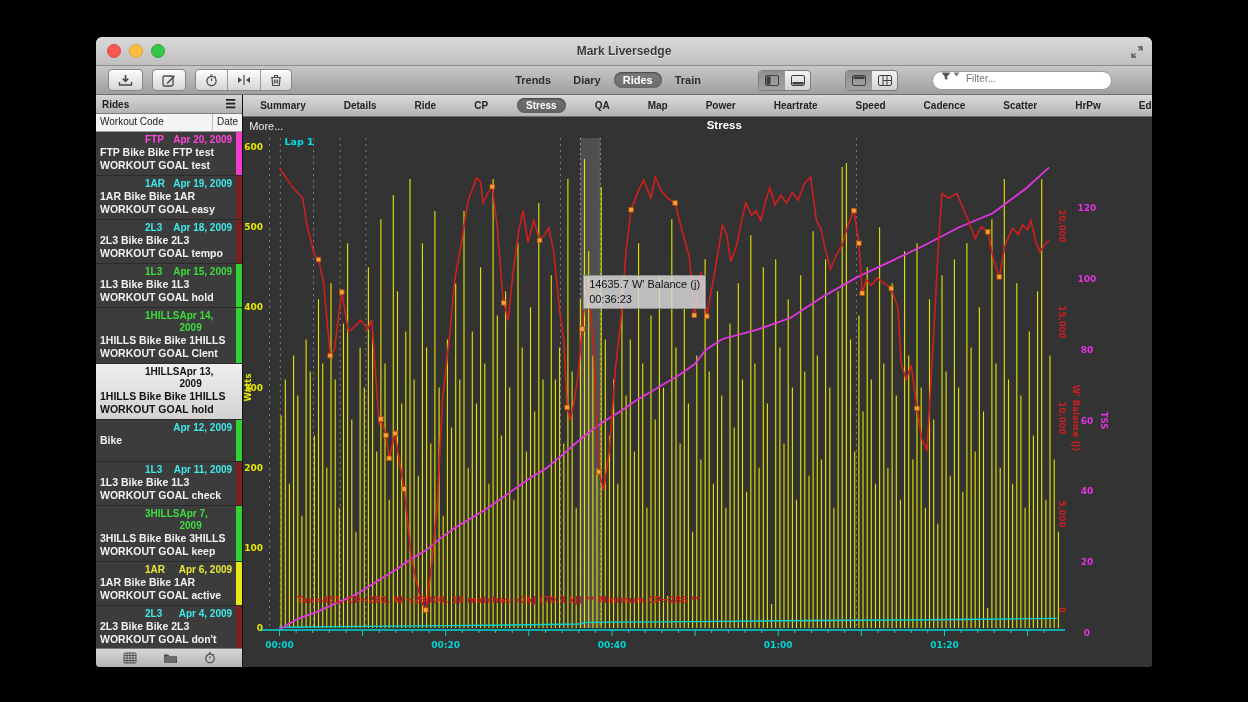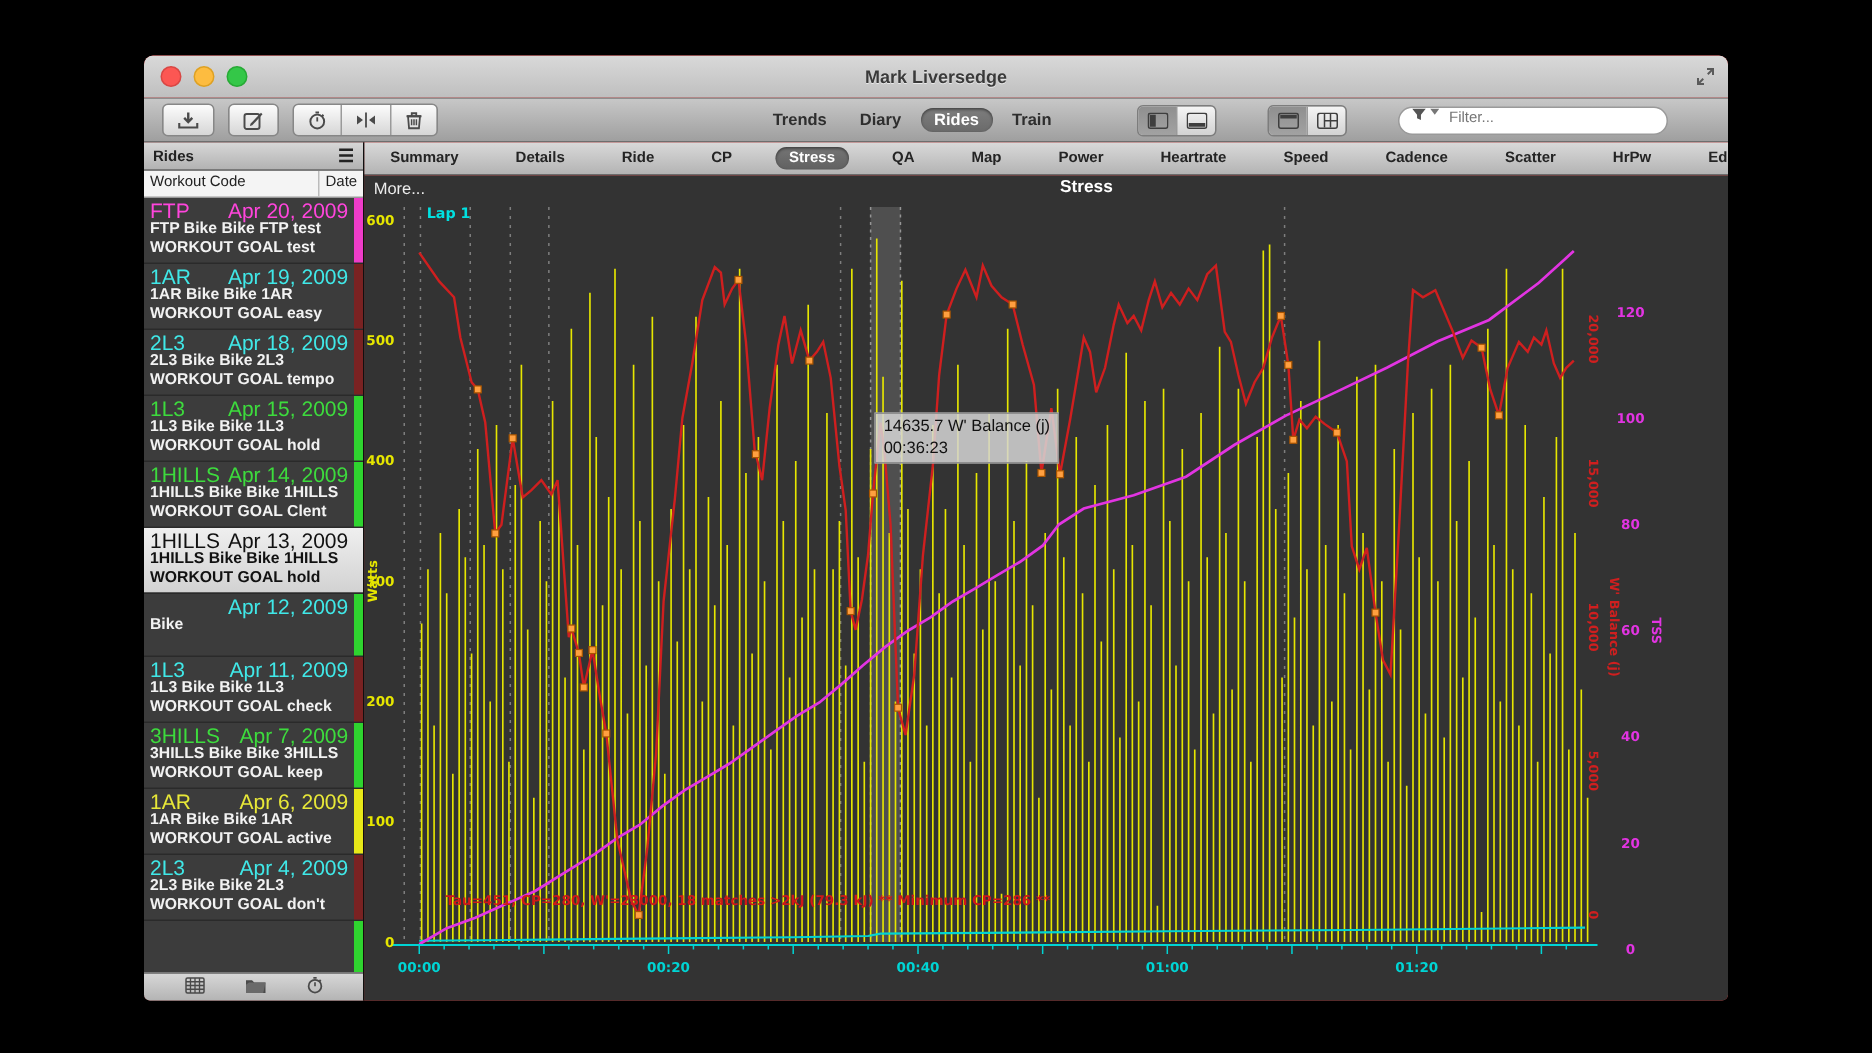--- a/index.html
+++ b/index.html
@@ -41,21 +41,21 @@
   
   .content{display:flex;height:574px;}
   .sidebar{width:190px;background:#3c3c3c;border-right:1px solid #101010;display:flex;flex-direction:column;}
   .sb-header{height:18px;background:linear-gradient(#d7d7d7,#b2b2b2);border-bottom:1px solid #7d7d7d;
     display:flex;align-items:center;justify-content:space-between;padding:0 6px;font-size:10px;font-weight:bold;color:#222;}
   .sb-cols{height:17px;background:#f4f4f4;border-bottom:1px solid #999;display:flex;font-size:10px;color:#222;}
   .sb-cols>div{padding:2px 4px;}
   .sb-col-code{width:108px;border-right:1px solid #bbb;}
   .sb-list{flex:1;overflow:hidden;position:relative;}
   .ride-row{position:relative;border-bottom:1px solid #2a2a2a;padding:2px 10px 3px 4px;min-height:36px;cursor:default;}
-  .ride-row .rr-top{display:flex;justify-content:space-between;font-size:14px;font-weight:normal;line-height:12px;}
+  .ride-row .rr-top{display:flex;justify-content:space-between;font-size:10px;font-weight:bold;line-height:12px;margin-left:45px;}
   .ride-row .rr-desc{font-size:10.5px;color:#f2f2f2;line-height:12.5px;max-height:26px;overflow:hidden;font-weight:bold;}
   .ride-row .rr-strip{position:absolute;right:0;top:0;bottom:0;width:6px;}
   .ride-row.selected{background:linear-gradient(#efefef,#d2d2d2);}
   .ride-row.selected .rr-desc{color:#111;}
   .sb-footer{height:20px;background:linear-gradient(#d7d7d7,#b0b0b0);border-top:1px solid #777;
     display:flex;align-items:center;justify-content:center;gap:26px;}
   .main{flex:1;display:flex;flex-direction:column;}
   .tabbar{height:21px;background:linear-gradient(#d9d9d9,#b4b4b4);border-bottom:1px solid #6c6c6c;
     display:flex;align-items:center;padding:0 8px;gap:20px;}
   .tab{font-size:10px;font-weight:bold;color:#242424;padding:2px 9px;border-radius:9px;white-space:nowrap;}

